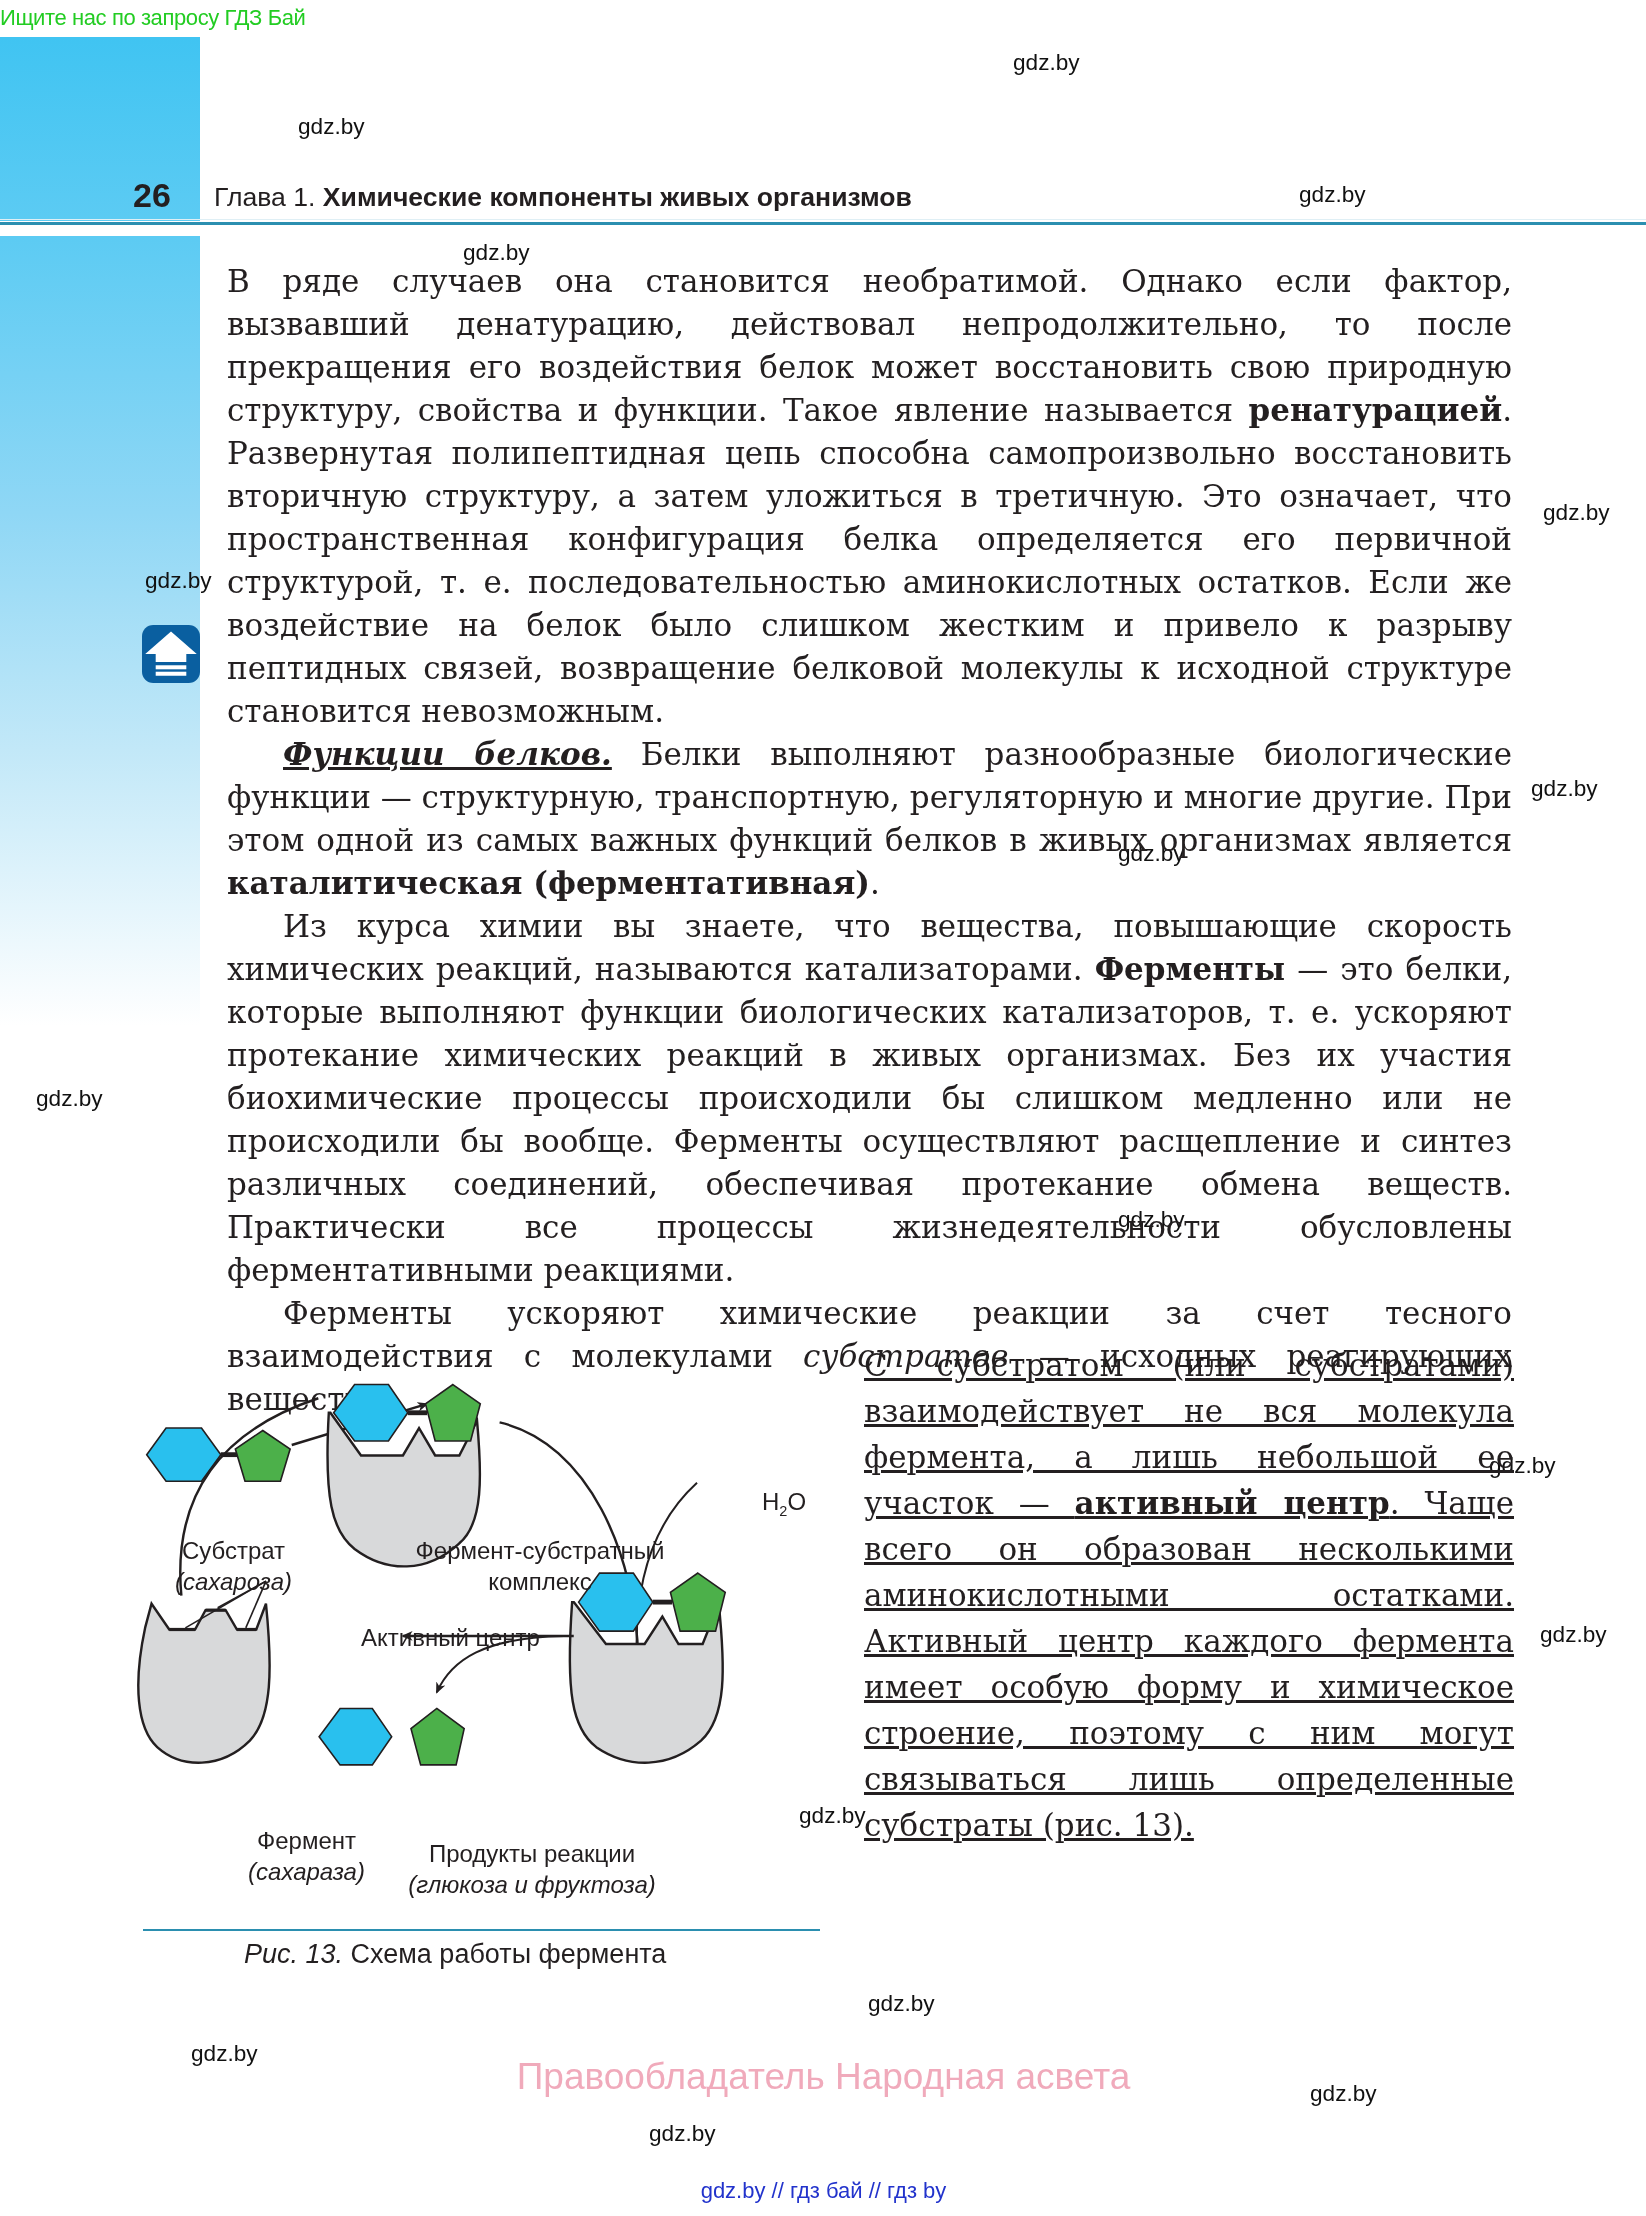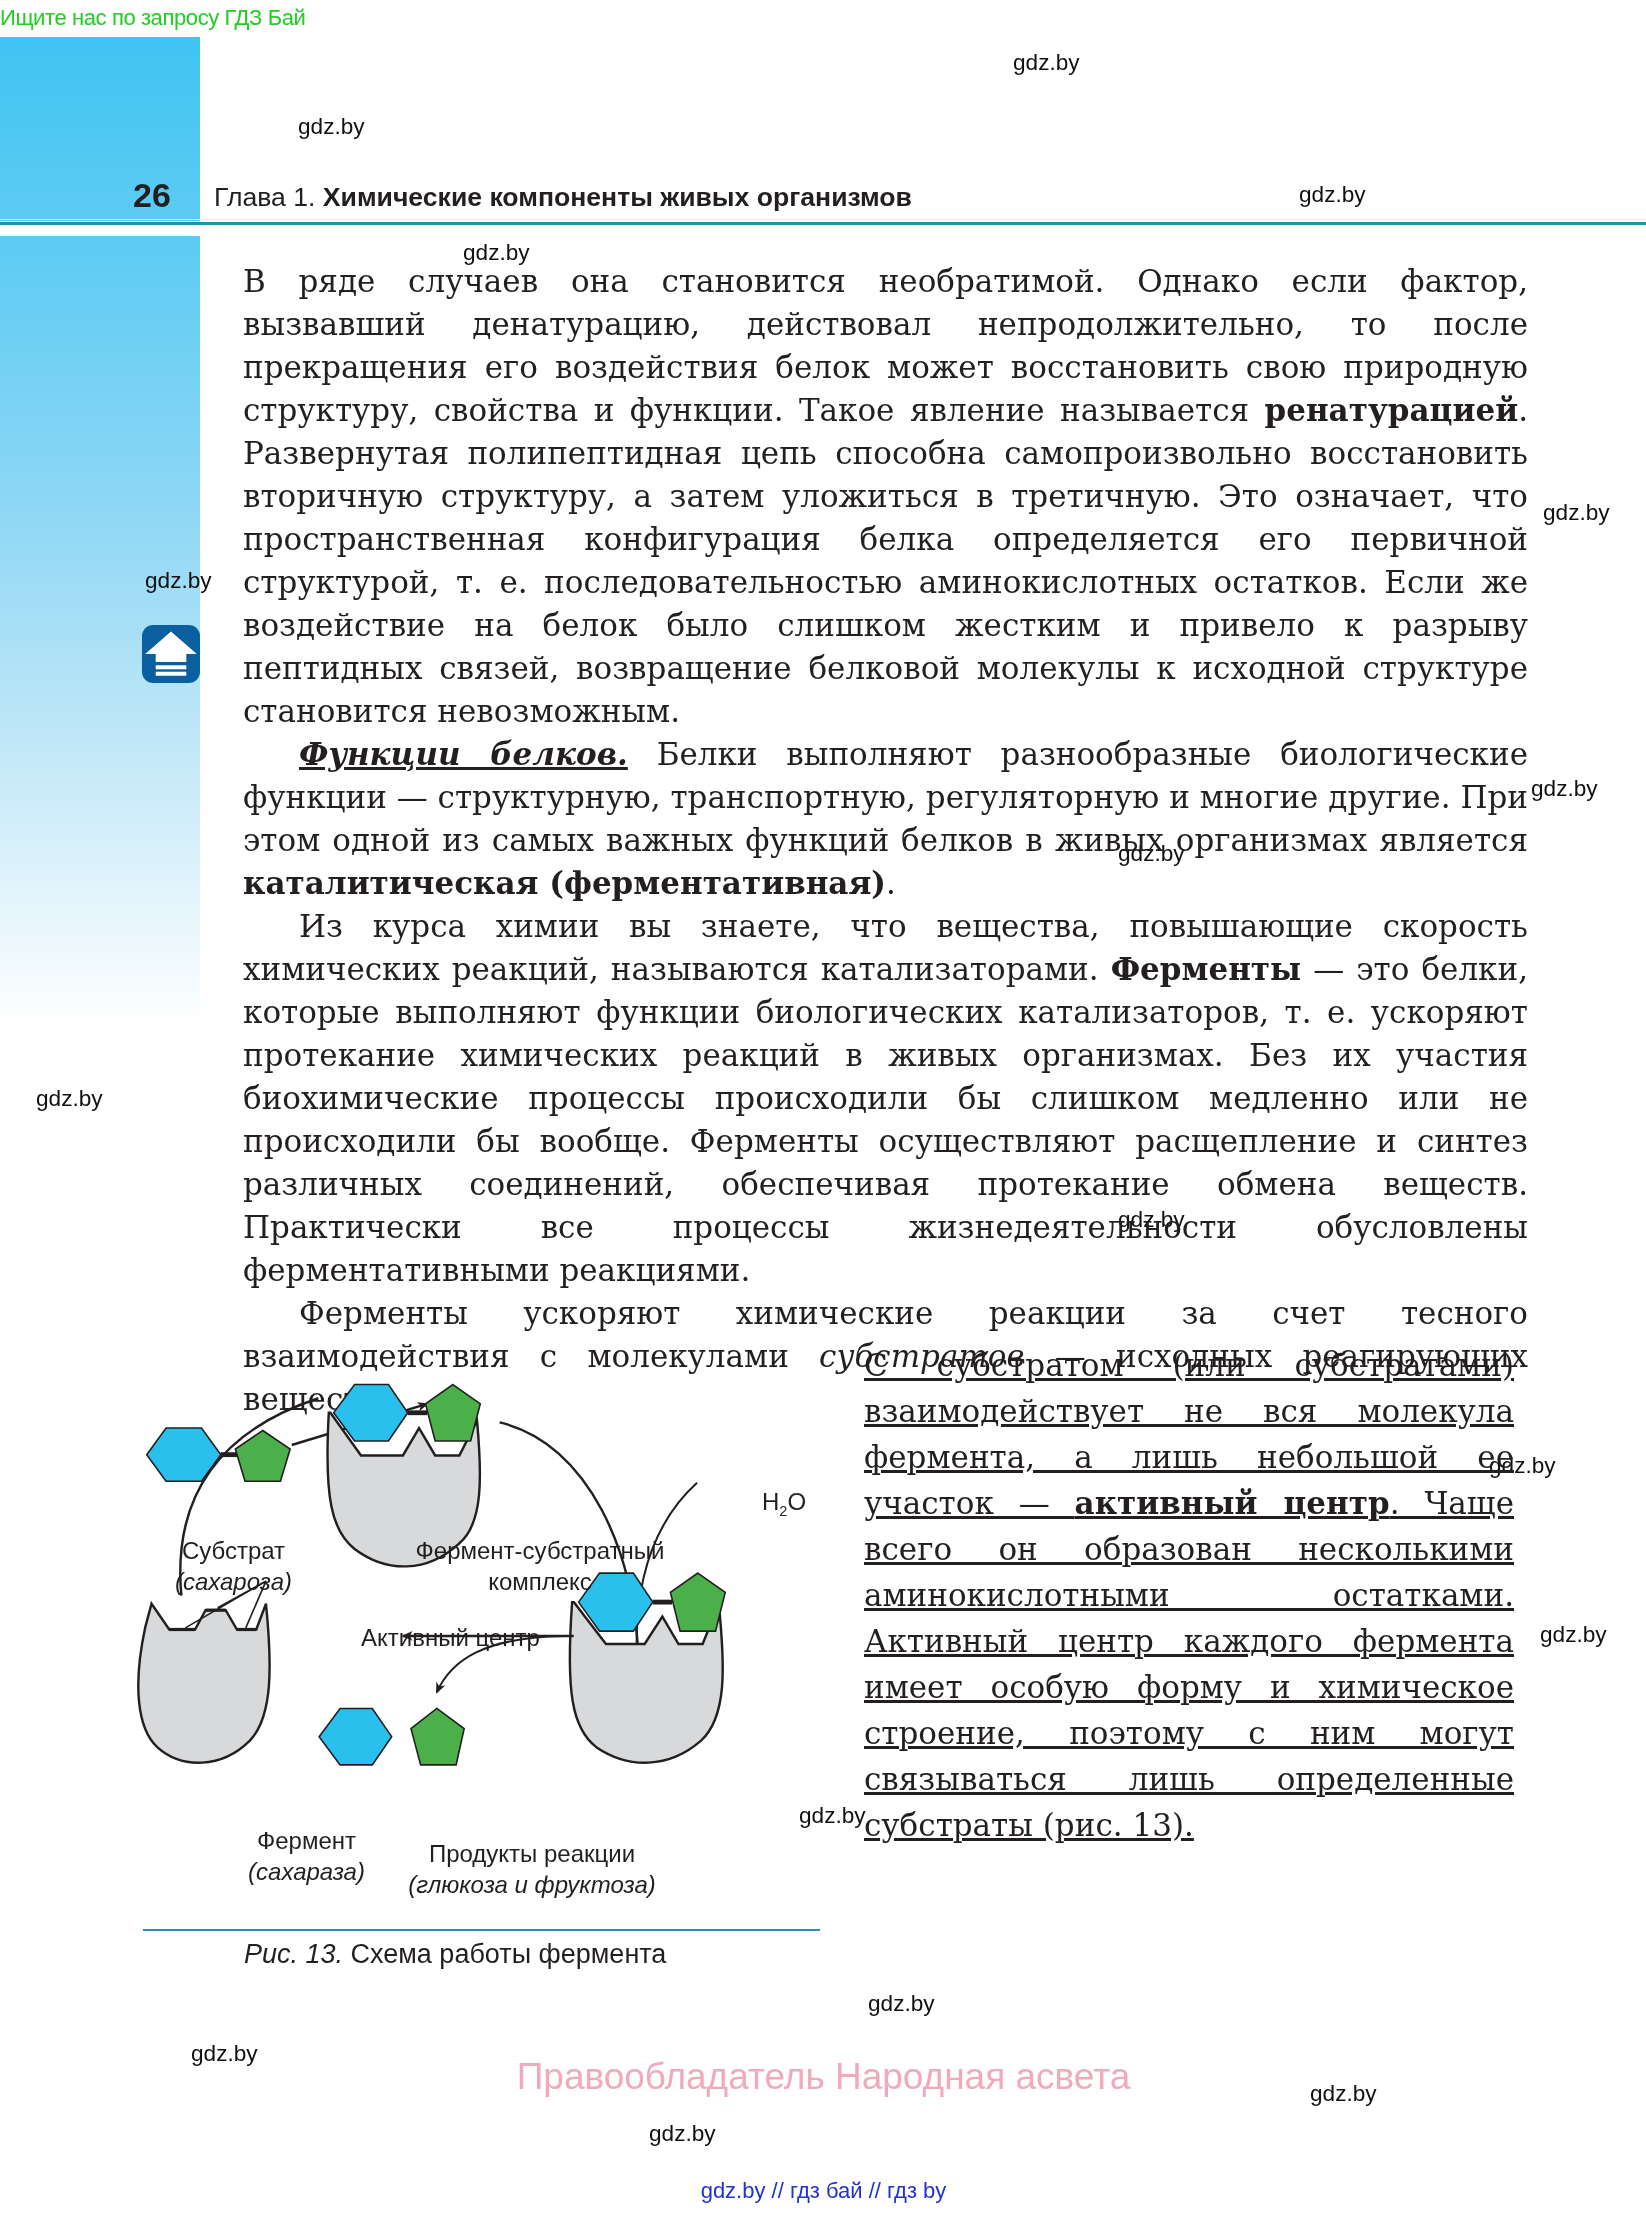--- a/index.html
+++ b/index.html
@@ -11,21 +11,21 @@
   .page-num { left:133px; top:176px; font-size:34px; font-weight:bold; color:#231f20; }
   .chapter { left:214px; top:182px; font-size:26.6px; color:#231f20; }
   .chapter b { font-weight:bold; }
   .rule { left:0; top:222px; width:1647px; height:3.2px; background:#2b8fb0; }
   .rule2 { left:0; top:219px; width:1647px; height:0.8px; background:#dfeff5; }
   .wm { font-size:22.6px; color:#111; }
   .body-text { font-family:"DejaVu Serif", serif; font-size:31px; line-height:43px; color:#231f20; text-align:justify; }
   .body-text p { margin:0; }
   .ind { text-indent:56px; }
   .bi { font-weight:bold; font-style:italic;text-decoration:underline; }
-  .main-col { left:227px; top:260px; width:1285px;margin-left:16px; }
+  .main-col { left:227px; top:260px; width:1285px; }
   .narrow-col { left:864px; top:1342px; width:650px; line-height:46px;text-decoration:underline; }
   .up-icon { left:142px; top:625px; width:58px; height:58px; }
   .fig-label { font-size:24px; color:#231f20; text-align:center; line-height:31px; }
   .fig-label i { font-style:italic; }
   .caption { left:244px; top:1939px; font-size:27px; color:#231f20; }
   .caption-rule { left:143px; top:1929px; width:677px; height:2.4px; background:#2b8fb0; }
   .footer-pink { left:0; top:2056px; width:1647px; text-align:center; font-size:37px; color:#f0aabb; }
   .footer-blue { left:0; top:2178px; width:1647px; text-align:center; font-size:22px; color:#2233cc; }
 </style>
 </head>

